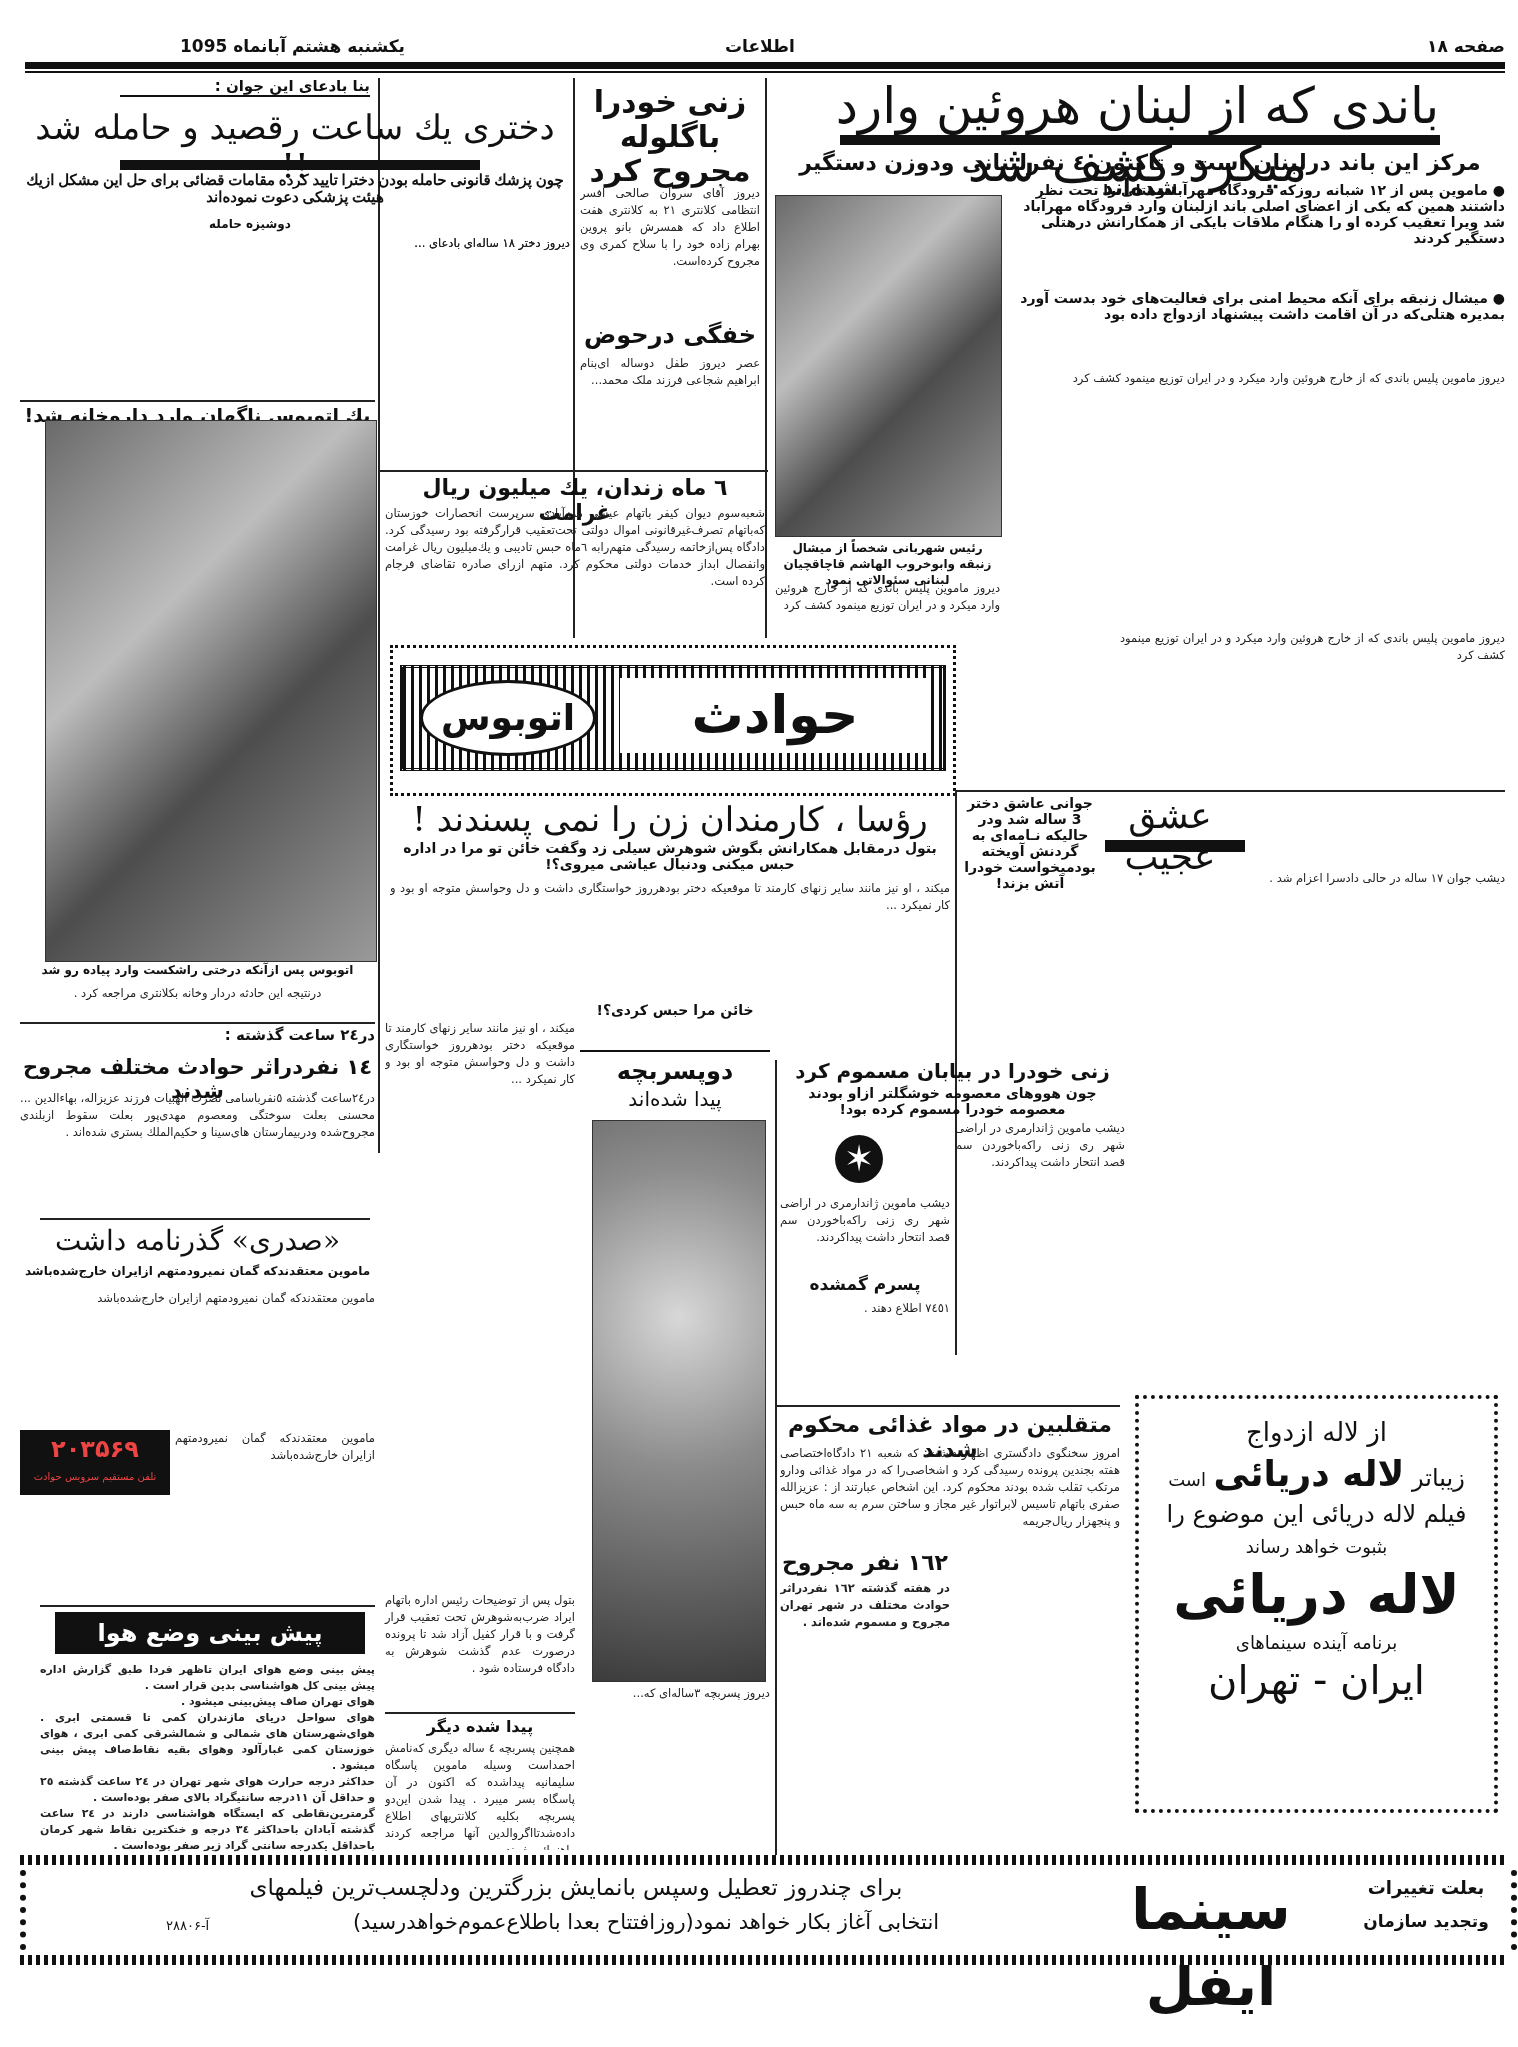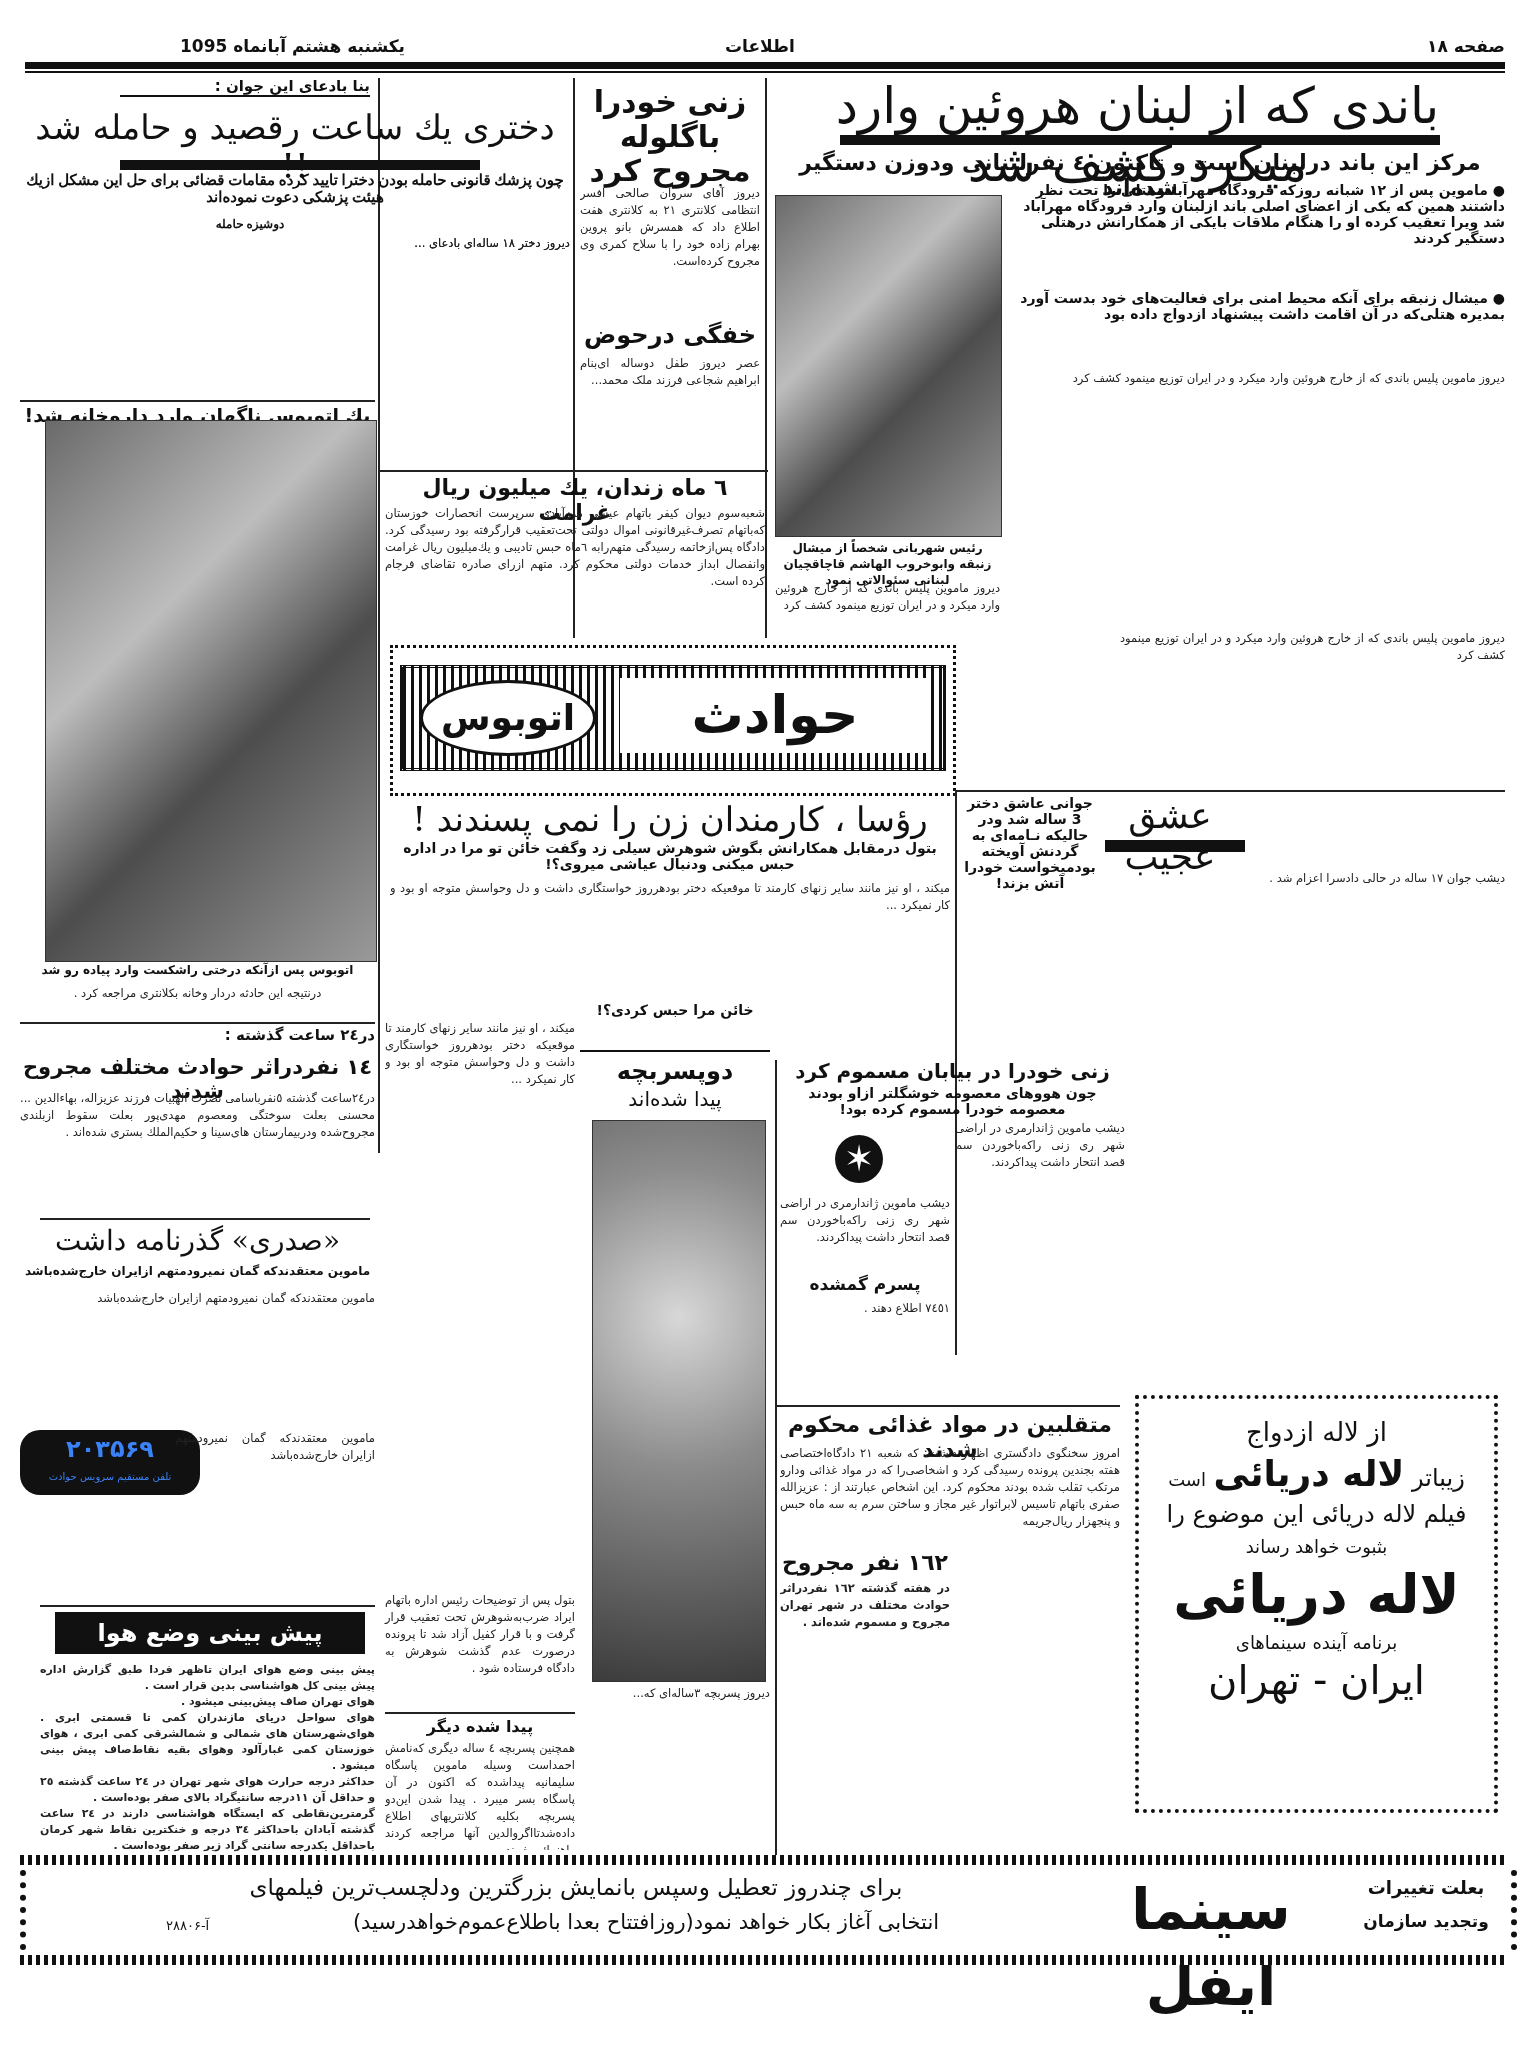--- a/index.html
+++ b/index.html
@@ -54,21 +54,21 @@
 <div class="abs head" style="left:580px;top:322px;width:180px;font-size:24px;">خفگی درحوض</div>
 <div class="abs body" style="left:580px;top:355px;width:180px;height:110px;overflow:hidden;">عصر دیروز طفل دوساله ای‌بنام ابراهیم شجاعی فرزند ملک محمد...</div>
 <div class="hrule" style="left:378px;top:470px;width:390px;"></div>
 <div class="abs head" style="left:385px;top:475px;width:380px;font-size:22px;">٦ ماه زندان، یك میلیون ریال غرامت</div>
 <div class="abs body" style="left:385px;top:505px;width:380px;height:130px;overflow:hidden;">شعبه‌سوم دیوان کیفر باتهام عیسی مرزآبادی سرپرست انحصارات خوزستان که‌باتهام تصرف‌غیرقانونی اموال دولتی تحت‌تعقیب قرارگرفته بود رسیدگی کرد. دادگاه پس‌ازخاتمه رسیدگی متهم‌رابه ٦ماه حبس تادیبی و یك‌میلیون ریال غرامت وانفصال ابداز خدمات دولتی محکوم کرد. متهم ازرای صادره تقاضای فرجام کرده است.</div>
 
 <div class="abs head" style="left:120px;top:78px;width:250px;font-size:15px;border-bottom:2px solid #111;text-align:right;">بنا بادعای این جوان :</div>
 <div class="abs head big" style="left:20px;top:108px;width:550px;font-size:34px;">دختری یك ساعت رقصید و حامله شد !!</div>
 <div class="abs bar" style="left:120px;top:160px;width:360px;"></div>
 <div class="abs head" style="left:20px;top:172px;width:550px;font-size:15px;font-family:Liberation Serif, serif;">چون پزشك قانونی حامله بودن دخترا تایید کرده مقامات قضائی برای حل این مشکل ازیك هیئت پزشکی دعوت نموده‌اند</div>
-<div class="abs head" style="left:190px;top:218px;width:120px;font-size:12px;font-family:Liberation Serif, serif;">دوشیزه حامله</div>
+<div class="abs head" style="left:190px;top:218px;width:120px;font-size:12px;">دوشیزه حامله</div>
 <div class="abs body" style="left:20px;top:235px;width:550px;height:160px;overflow:hidden;">دیروز دختر ۱۸ ساله‌ای بادعای ...</div>
 
 <div class="hrule" style="left:20px;top:400px;width:355px;"></div>
 <div class="abs head" style="left:20px;top:405px;width:355px;font-size:19px;">یك اتوبوس ناگهان وارد داروخانه شد!</div>
 <div class="abs photo" style="left:45px;top:420px;width:330px;height:540px;"></div>
 <div class="abs caption" style="left:20px;top:962px;width:355px;">اتوبوس پس ازآنکه درختی راشکست وارد پیاده رو شد</div>
 <div class="abs body" style="left:20px;top:985px;width:355px;height:30px;text-align:center;">درنتیجه این حادثه دردار وخانه بکلانتری مراجعه کرد .</div>
 <div class="abs body" style="left:380px;top:235px;width:190px;height:400px;overflow:hidden;">دیروز دختر ۱۸ ساله‌ای بادعای ...</div>
 
 <div class="abs" style="left:390px;top:645px;width:560px;height:145px;border:3px dotted #111;"></div>
@@ -117,21 +117,21 @@
 <div class="hrule" style="left:20px;top:1022px;width:355px;"></div>
 <div class="abs head" style="left:20px;top:1027px;width:355px;font-size:15px;text-align:right;">در٢٤ ساعت گذشته :</div>
 <div class="abs head" style="left:20px;top:1055px;width:355px;font-size:21px;">١٤ نفردراثر حوادث مختلف مجروح شدند</div>
 <div class="abs body" style="left:20px;top:1090px;width:355px;height:120px;overflow:hidden;">در٢٤ساعت گذشته ٥نفرباسامی نصرت الهبیات فرزند عزیزاله، بهاءالدین ... محسنی بعلت سوختگی ومعصوم مهدی‌پور بعلت سقوط ازبلندی مجروح‌شده ودربیمارستان های‌سینا و حکیم‌الملك بستری شده‌اند .</div>
 <div class="hrule" style="left:40px;top:1218px;width:330px;"></div>
 
 <div class="abs head big" style="left:20px;top:1225px;width:355px;font-size:28px;">«صدری» گذرنامه داشت</div>
 <div class="abs head" style="left:20px;top:1265px;width:355px;font-size:12px;">ماموین معتقدندکه گمان نمیرودمتهم ازایران خارج‌شده‌باشد</div>
 <div class="abs body" style="left:20px;top:1290px;width:355px;height:135px;overflow:hidden;">ماموین معتقدندکه گمان نمیرودمتهم ازایران خارج‌شده‌باشد</div>
 
-<div class="abs" style="left:20px;top:1430px;width:180px;height:65px;background:#111;color:#3b82f6;text-align:center;border-radius:20px;">
+<div class="abs" style="left:20px;top:1430px;width:150px;height:65px;background:#111;color:#ef4444;text-align:center;">
   <div style="font-size:24px;font-weight:bold;line-height:38px;">۲۰۳۵۶۹</div>
   <div style="font-size:10px;line-height:18px;">تلفن مستقیم سرویس حوادث</div>
 </div>
 <div class="abs body" style="left:175px;top:1430px;width:200px;height:150px;overflow:hidden;">ماموین معتقدندکه گمان نمیرودمتهم ازایران خارج‌شده‌باشد</div>
 
 <div class="hrule" style="left:40px;top:1605px;width:335px;"></div>
 <div class="abs head" style="left:55px;top:1612px;width:310px;height:42px;background:#111;color:#fff;font-size:24px;line-height:42px;">پیش بینی وضع هوا</div>
 <div class="abs body" style="left:40px;top:1662px;width:335px;font-weight:bold;font-size:11px;line-height:16px;">
   <div>پیش بینی وضع هوای ایران تاظهر فردا طبق گزارش اداره پیش بینی کل هواشناسی بدین قرار است .</div>
   <div>هوای تهران صاف پیش‌بینی میشود .</div>

